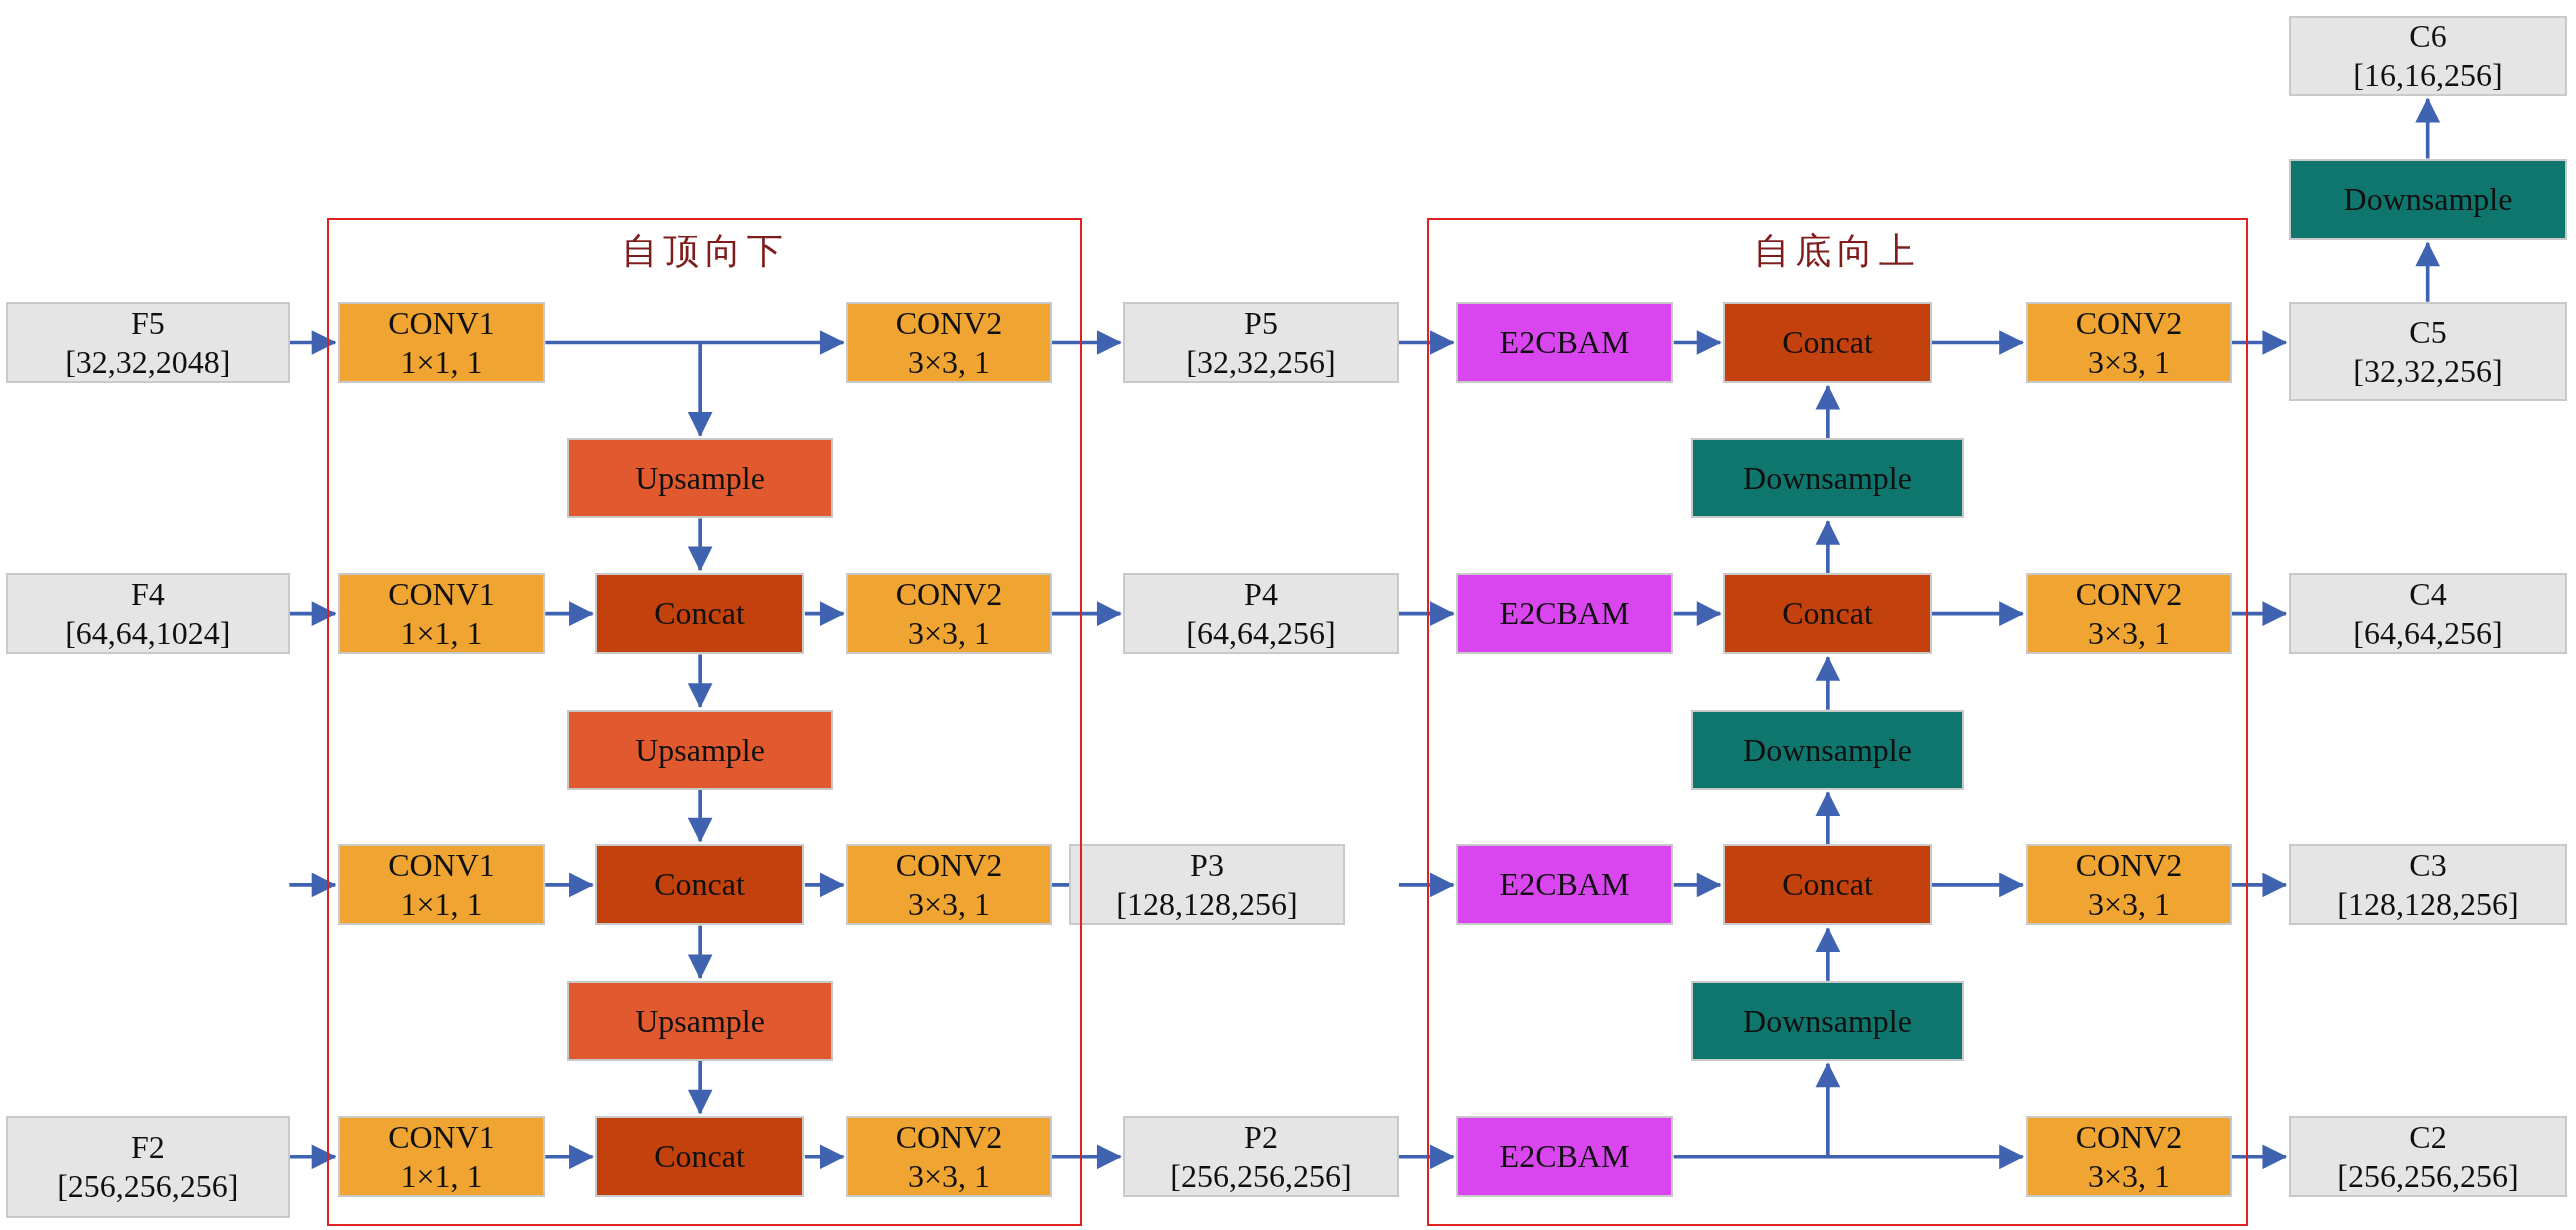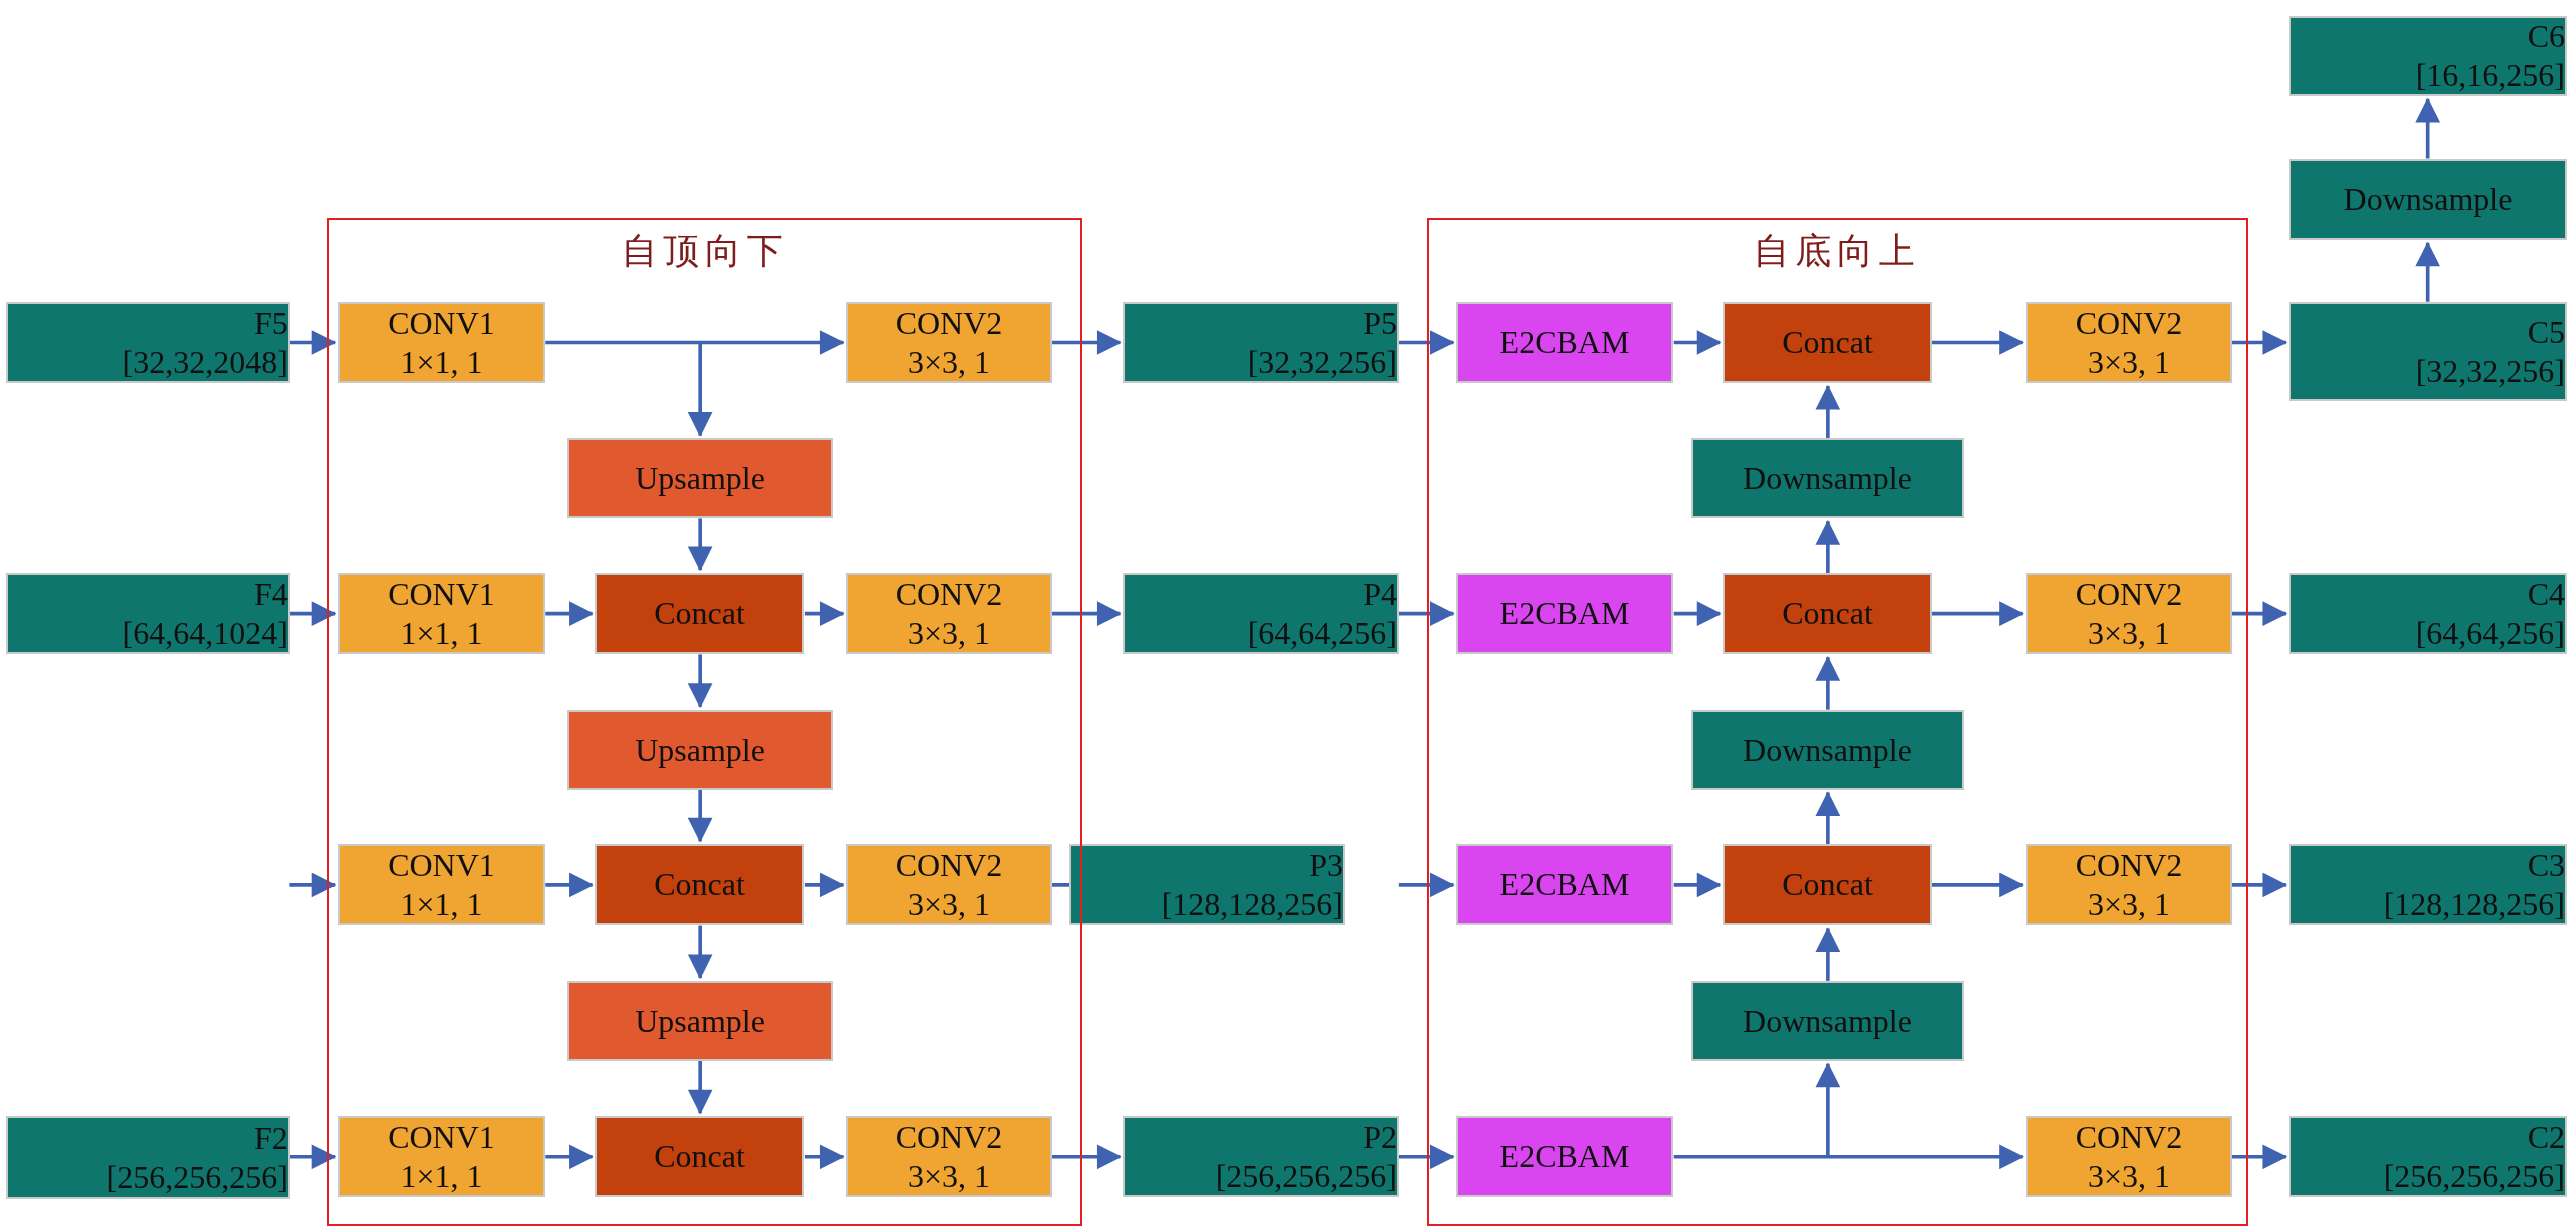--- a/index.html
+++ b/index.html
@@ -1,21 +1,21 @@
 <!DOCTYPE html>
 <html style="font-size:11.6px"><head>
 <meta charset="utf-8">
 <style>
   html,body{margin:0;padding:0;background:#ffffff;}
   #canvas{position:relative;width:2576px;height:1231px;background:#ffffff;overflow:hidden;
           font-family:"Liberation Serif",serif;}
   .box{position:absolute;display:flex;flex-direction:column;justify-content:center;align-items:center;
        border:2.2px solid #c9c9c9;box-sizing:border-box;text-align:center;color:#101010;
        font-size:32px;line-height:39px;z-index:3;}
-  .feature{background:#0f766e;align-items:flex-end;}
+  .feature{background:#e5e5e5;}
   .conv{background:#f0a532;}
   .ups{background:#e1592e;}
   .cat{background:#c2410c;}
   .att{background:#d946ef;}
   .down{background:#0f766e;}
   .wires{position:absolute;left:0;top:0;z-index:2;}
   .region{position:absolute;border:2.9px solid #e02121;box-sizing:border-box;z-index:5;pointer-events:none;}
   .region-title{position:absolute;font-size:36px;color:#7f1d1d;z-index:6;transform:translateX(-50%);
                 white-space:nowrap;letter-spacing:5.8px;}
 </style>
@@ -91,21 +91,21 @@
   <div class="region-title" style="left:1837px;top:227px">自底向上</div>
 
   <div class="box feature" style="left:5.8px;top:302px;width:284px;height:81px">
     <div>F5</div>
     <div>[32,32,2048]</div>
   </div>
   <div class="box feature" style="left:5.8px;top:573px;width:284px;height:81px">
     <div>F4</div>
     <div>[64,64,1024]</div>
   </div>
-  <div class="box feature" style="left:5.8px;top:1116px;width:284px;height:83px">
+  <div class="box feature" style="left:5.8px;top:1116px;width:284px;height:102px">
     <div>F2</div>
     <div>[256,256,256]</div>
   </div>
 
   <div class="box conv" style="left:338px;top:302px;width:207px;height:81px">
     <div>CONV1</div>
     <div>1×1, 1</div>
   </div>
   <div class="box conv" style="left:338px;top:573px;width:207px;height:81px">
     <div>CONV1</div>

